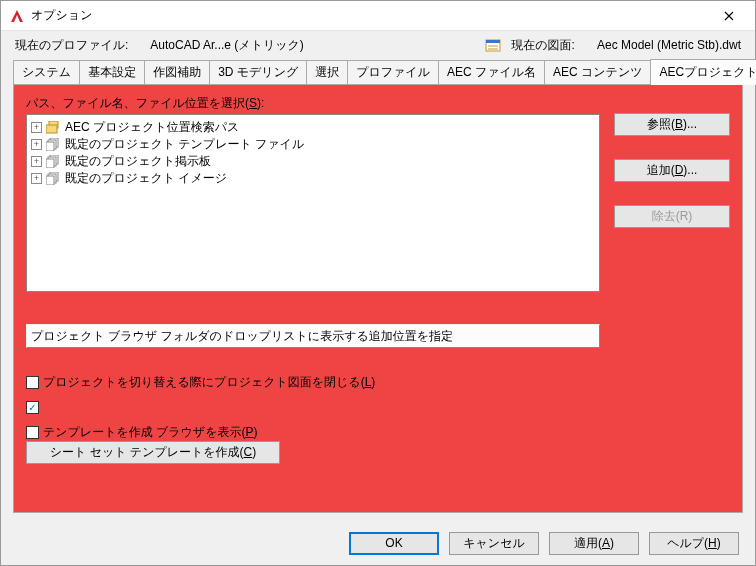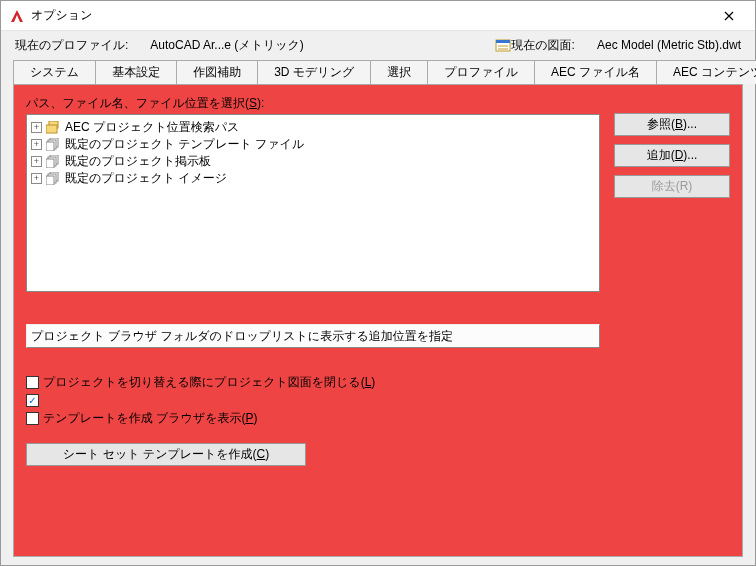--- a/index.html
+++ b/index.html
@@ -3,45 +3,45 @@
 <meta charset="utf-8">
 <style>
 *{box-sizing:border-box;font-family:"Meiryo UI","MS UI Gothic",sans-serif;font-size:12px}
 body{margin:0;background:#fff}
 .window{width:756px;height:566px;border:1px solid #999;background:#f0f0f0;display:flex;flex-direction:column}
 .titlebar{height:30px;display:flex;align-items:center;padding:0 4px 0 8px;background:#fff;border-bottom:1px solid #e5e5e5}
 .titlebar .appicon{width:16px;height:16px;margin-right:6px;position:relative}
 .appicon svg{display:block}
 .titlebar .title{flex:1;color:#000}
 .titlebar .close{width:44px;height:28px;display:flex;align-items:center;justify-content:center;color:#000}
-.profilebar{height:28px;display:flex;align-items:center;padding:0 14px;color:#000}
+.profilebar{height:28px;display:flex;align-items:center;padding:0 14px;gap:10px;color:#000}
 .profilebar .lbl{}
-.profilebar .val{margin-left:22px}
+.profilebar .val{margin-left:12px}
 .profilebar .spacer{flex:1}
 .dwgicon{width:16px;height:16px;display:inline-block}
 .tabs{display:flex;align-items:flex-end;padding:0 12px;height:25px;position:relative}
-.tab{padding:3px 16px;border:1px solid #aaa;border-bottom:none;background:#f4f4f4;margin-right:-1px;position:relative;white-space:nowrap;font-size:11px}
+.tab{padding:3px 8px;border:1px solid #aaa;border-bottom:none;background:#f4f4f4;margin-right:-1px;position:relative;white-space:nowrap;font-size:11px}
 .tab.active{background:#fcfcfc;z-index:2;padding-top:4px;padding-bottom:4px;margin-bottom:-1px}
 .panel{flex:1;margin:0 12px 8px;border:1px solid #aaa;background:#ef4444;padding:10px 12px;display:flex;gap:14px}
 .leftcol{flex:1;display:flex;flex-direction:column}
-.rightcol{width:116px;display:flex;flex-direction:column;gap:8px;padding-top:18px}
+.rightcol{width:116px;display:flex;flex-direction:column;gap:23px;padding-top:18px}
 .grouplabel{margin-bottom:2px}
 .treebox{border:1px solid #888;background:#fff;height:178px;padding:4px 4px;overflow:hidden}
 .treerow{display:flex;align-items:center;height:17px;gap:4px}
 .expander{width:11px;height:11px;border:1px solid #8a8a8a;display:flex;align-items:center;justify-content:center;font-size:9px;line-height:1;color:#555;background:#fff}
 .ticon{width:15px;height:13px;display:inline-block}
 .treerow .txt{white-space:nowrap}
 .descbox{border-bottom:1px solid #888;border-right:1px solid #888;border-left:1px solid #f0f0f0;border-top:1px solid #f0f0f0;background:#fcfcfc;height:24px;padding:3px 4px;margin-top:32px;color:#000;overflow:hidden}
-.checks{margin-top:26px;display:flex;flex-direction:column;gap:3px}
+.checks{margin-top:26px;display:flex;flex-direction:column;gap:10px}
 .chkrow{display:flex;align-items:center;gap:4px}
 .chkbox{width:13px;height:13px;border:1px solid #333;background:#fff;display:flex;align-items:center;justify-content:center;font-size:10px;color:#1066cc;line-height:1}
 .btn{border:1px solid #999;background:#e6e6e6;height:23px;display:flex;align-items:center;justify-content:center;padding:0 10px}
 .btn.small{width:100%}
 .btn.disabled{color:#9a9a9a}
-.sheetbtn{width:280px;margin-top:16px}
+.sheetbtn{width:254px;}
 .bottombar{height:44px;display:flex;align-items:center;justify-content:flex-end;gap:10px;padding:0 16px}
 .bottombar .btn{width:90px}
 .bottombar .btn.ok{border:2px solid #0178d7;background:#e6e6e6}
 u{text-decoration:underline}
 </style>
 </head>
 <body>
 <div class="window">
 
 <div class="titlebar">
@@ -158,14 +158,28 @@
     </div>
     <div class="btn small">
       <span><span>追加(</span><u>D</u><span>)...</span></span>
     </div>
     <div class="btn small disabled">
       <span><span>除去(</span><span>R</span><span>)</span></span>
     </div>
   </div>
 </div>
 
+<div class="bottombar">
+  <div class="btn ok">
+        <span>OK</span>
+      </div>
+  <div class="btn">
+        <span>キャンセル</span>
+      </div>
+  <div class="btn">
+    <span><span>適用(</span><u>A</u><span>)</span></span>
+  </div>
+  <div class="btn">
+    <span><span>ヘルプ(</span><u>H</u><span>)</span></span>
+  </div>
+</div>
 
 </div>
 
 </body></html>

